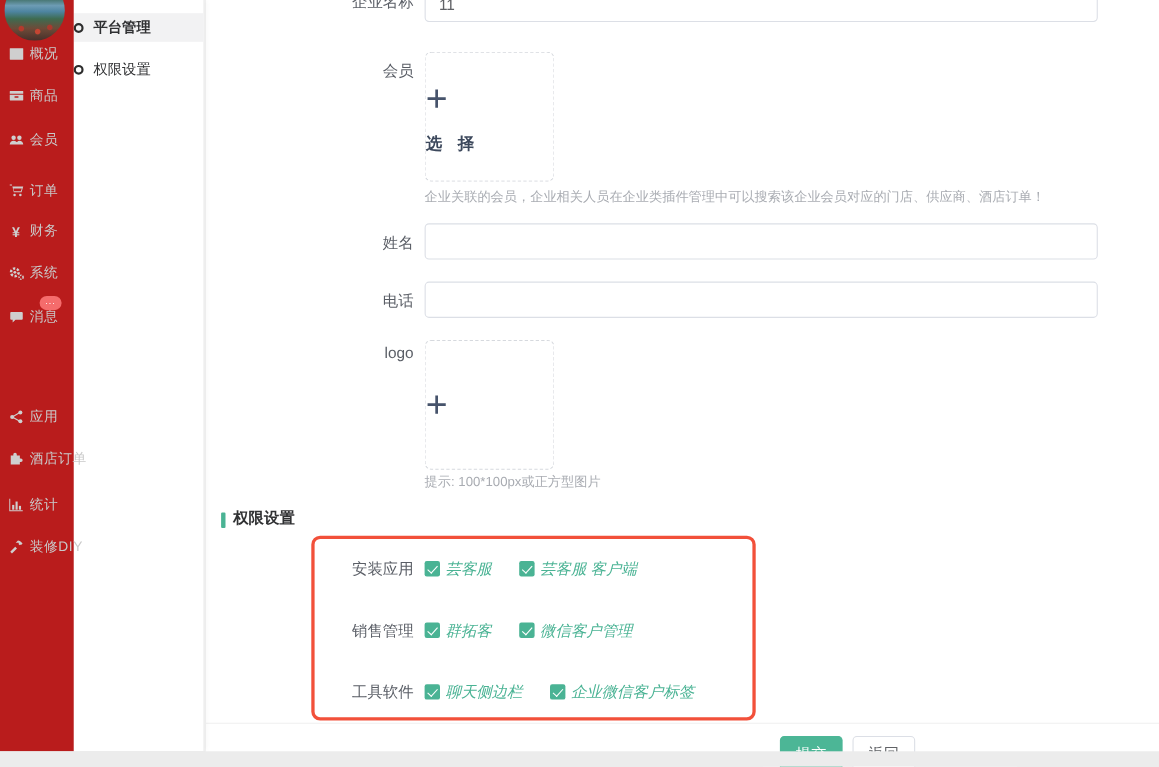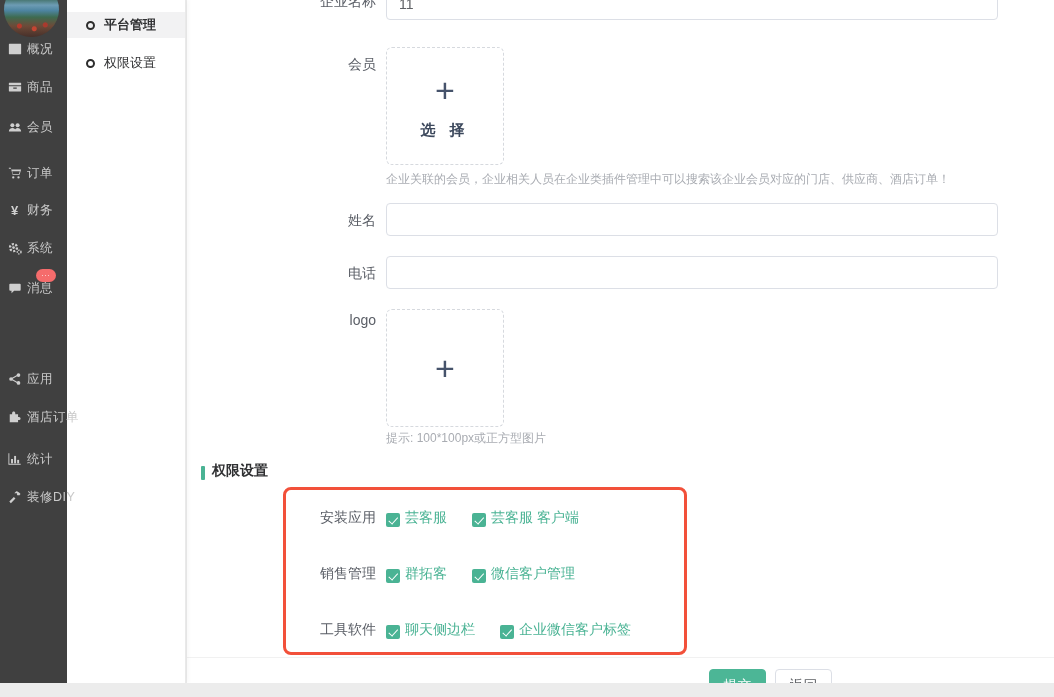--- a/index.html
+++ b/index.html
@@ -1,21 +1,21 @@
 <!DOCTYPE html>
 <html><head>
 <meta charset="utf-8">
 <style>
   * { margin:0; padding:0; box-sizing:border-box; }
   html,body { width:1054px; height:697px; }
   body { font-family:"Liberation Sans", sans-serif; background:#ececec; }
   .page { position:relative; width:1054px; height:697px; overflow:hidden; background:#ececec; }
 
   
-  .sidebar { position:absolute; left:0; top:0; width:67px; height:683px; background:#404040; z-index:3; }
+  .sidebar { position:absolute; left:0; top:0; width:67px; height:683px; background:#b91c1c; z-index:3; }
   .avatar { position:absolute; left:4px; top:-18px; width:55px; height:55px; border-radius:50%;
     background:
       radial-gradient(circle at 28% 80%, #b43a2c 2px, rgba(0,0,0,0) 3px),
       radial-gradient(circle at 55% 85%, #c44532 2px, rgba(0,0,0,0) 3px),
       radial-gradient(circle at 75% 78%, #a93a2e 2px, rgba(0,0,0,0) 3px),
       linear-gradient(180deg,#16301f 0%,#2c5a40 25%,#6d9cb4 42%,#4d84a0 52%,#3e6b50 64%,#6e4a38 80%,#46302a 100%);
   }
   .nav-item { position:absolute; left:0; width:67px; height:18px; display:flex; align-items:center;
     padding-left:7px; color:#c9c9c9; font-size:12.5px; cursor:pointer; }
   .nav-icon { width:15px; height:15px; margin-right:5px; display:inline-flex; align-items:center;
@@ -23,52 +23,52 @@
   .nav-icon svg { width:14px; height:14px; fill:currentColor; }
   .nav-label { white-space:nowrap; letter-spacing:0.5px; }
   .icon-yen { font-size:13px; font-weight:bold; }
   .msg-badge { position:absolute; left:36px; top:-10px; min-width:20px; height:13px; border-radius:7px;
     background:#f56c6c; color:#fff; font-size:8px; line-height:9px; text-align:center; padding:0 3px;
     letter-spacing:1px; }
 
   
   .subsidebar { position:absolute; left:67px; top:0; width:119px; height:683px; background:#ffffff;
     z-index:2; border-right:1px solid #e9e9e9; box-shadow:2px 0 5px rgba(0,0,0,0.04); padding-top:12px; }
-  .sub-item { height:26px; display:flex; align-items:center; padding-left:19px; font-size:13px;
+  .sub-item { height:26px; display:flex; align-items:center; font-size:13px;
     color:#303133; cursor:pointer; margin-bottom:12px; }
   .sub-item.active { background:#f2f2f3; font-weight:bold; }
   .ring-icon { width:9px; height:9px; border:2px solid #2d2d2d; border-radius:50%; margin-right:9px; flex:0 0 9px; }
 
   
   .main { position:absolute; left:187px; top:0; width:867px; height:686px; background:#ffffff; z-index:1; }
   .frm-label { position:absolute; width:110px; text-align:right; font-size:14px; color:#5a5e66;
     left:79px; line-height:16px; white-space:nowrap; }
   .frm-input { position:absolute; left:199px; width:612px; height:33px; border:1px solid #dcdfe6;
     border-radius:4px; font-size:14px; color:#606266; padding:0 12px; outline:none; background:#fff;
     font-family:"Liberation Sans", sans-serif; }
   .upload-box { position:absolute; left:199px; width:118px; height:118px; border:1px dashed #d6d9de;
     border-radius:6px; background:#fff; cursor:pointer; display:flex; flex-direction:column;
-    align-items:center; justify-content:center; }
+    justify-content:center; }
   .plus-icon { color:#46536b; font-size:34px; font-weight:200; line-height:34px; }
   .plus-icon::before { content:"+"; }
   .choose-text { font-size:15px; font-weight:bold; color:#3c485c; letter-spacing:5px; margin-top:14px; }
   .hint-text { position:absolute; left:199px; font-size:12px; color:#a9acb2; white-space:nowrap; }
 
   .section-title { position:absolute; left:14px; top:462px; display:flex; align-items:flex-end; }
   .section-bar { width:4px; height:14px; background:#4ab394; border-radius:1px; margin-right:7px; }
   .section-text { font-size:14px; font-weight:bold; color:#303133; }
 
   .annotation-box { position:absolute; left:96px; top:487px; width:404px; height:168px;
     border:3px solid #f2503a; border-radius:8px; pointer-events:none; }
 
   .perm-row { position:absolute; height:20px; }
   .perm-label { position:absolute; width:110px; left:79px; text-align:right; font-size:14px;
     color:#5a5e66; line-height:20px; }
   .perm-options { position:absolute; left:199px; display:flex; gap:25px; }
-  .perm-option { display:flex; align-items:flex-end; cursor:pointer; }
+  .perm-option { display:flex; align-items:center; cursor:pointer;font-style:italic; }
   .cb { width:14px; height:14px; background:#4ab394; border-radius:2px; position:relative;
     display:inline-block; margin-right:5px; flex:0 0 14px; }
   .cb::after { content:""; position:absolute; left:4.5px; top:1.5px; width:3.5px; height:7.5px;
     border:solid #fff; border-width:0 1.6px 1.6px 0; transform:rotate(42deg); }
   .cb-label { font-size:14px; color:#4ab394; white-space:nowrap; line-height:20px; }
 
   .footer-divider { position:absolute; left:0; top:657px; width:867px; border-top:1px solid #f1f1f1; }
   .btn { position:absolute; top:669px; height:34px; border-radius:4px; font-size:14px;
     font-family:"Liberation Sans", sans-serif; cursor:pointer; }
   .btn-submit { left:522px; width:57px; background:#4cb696; border:1px solid #4cb696; color:#fff; }

